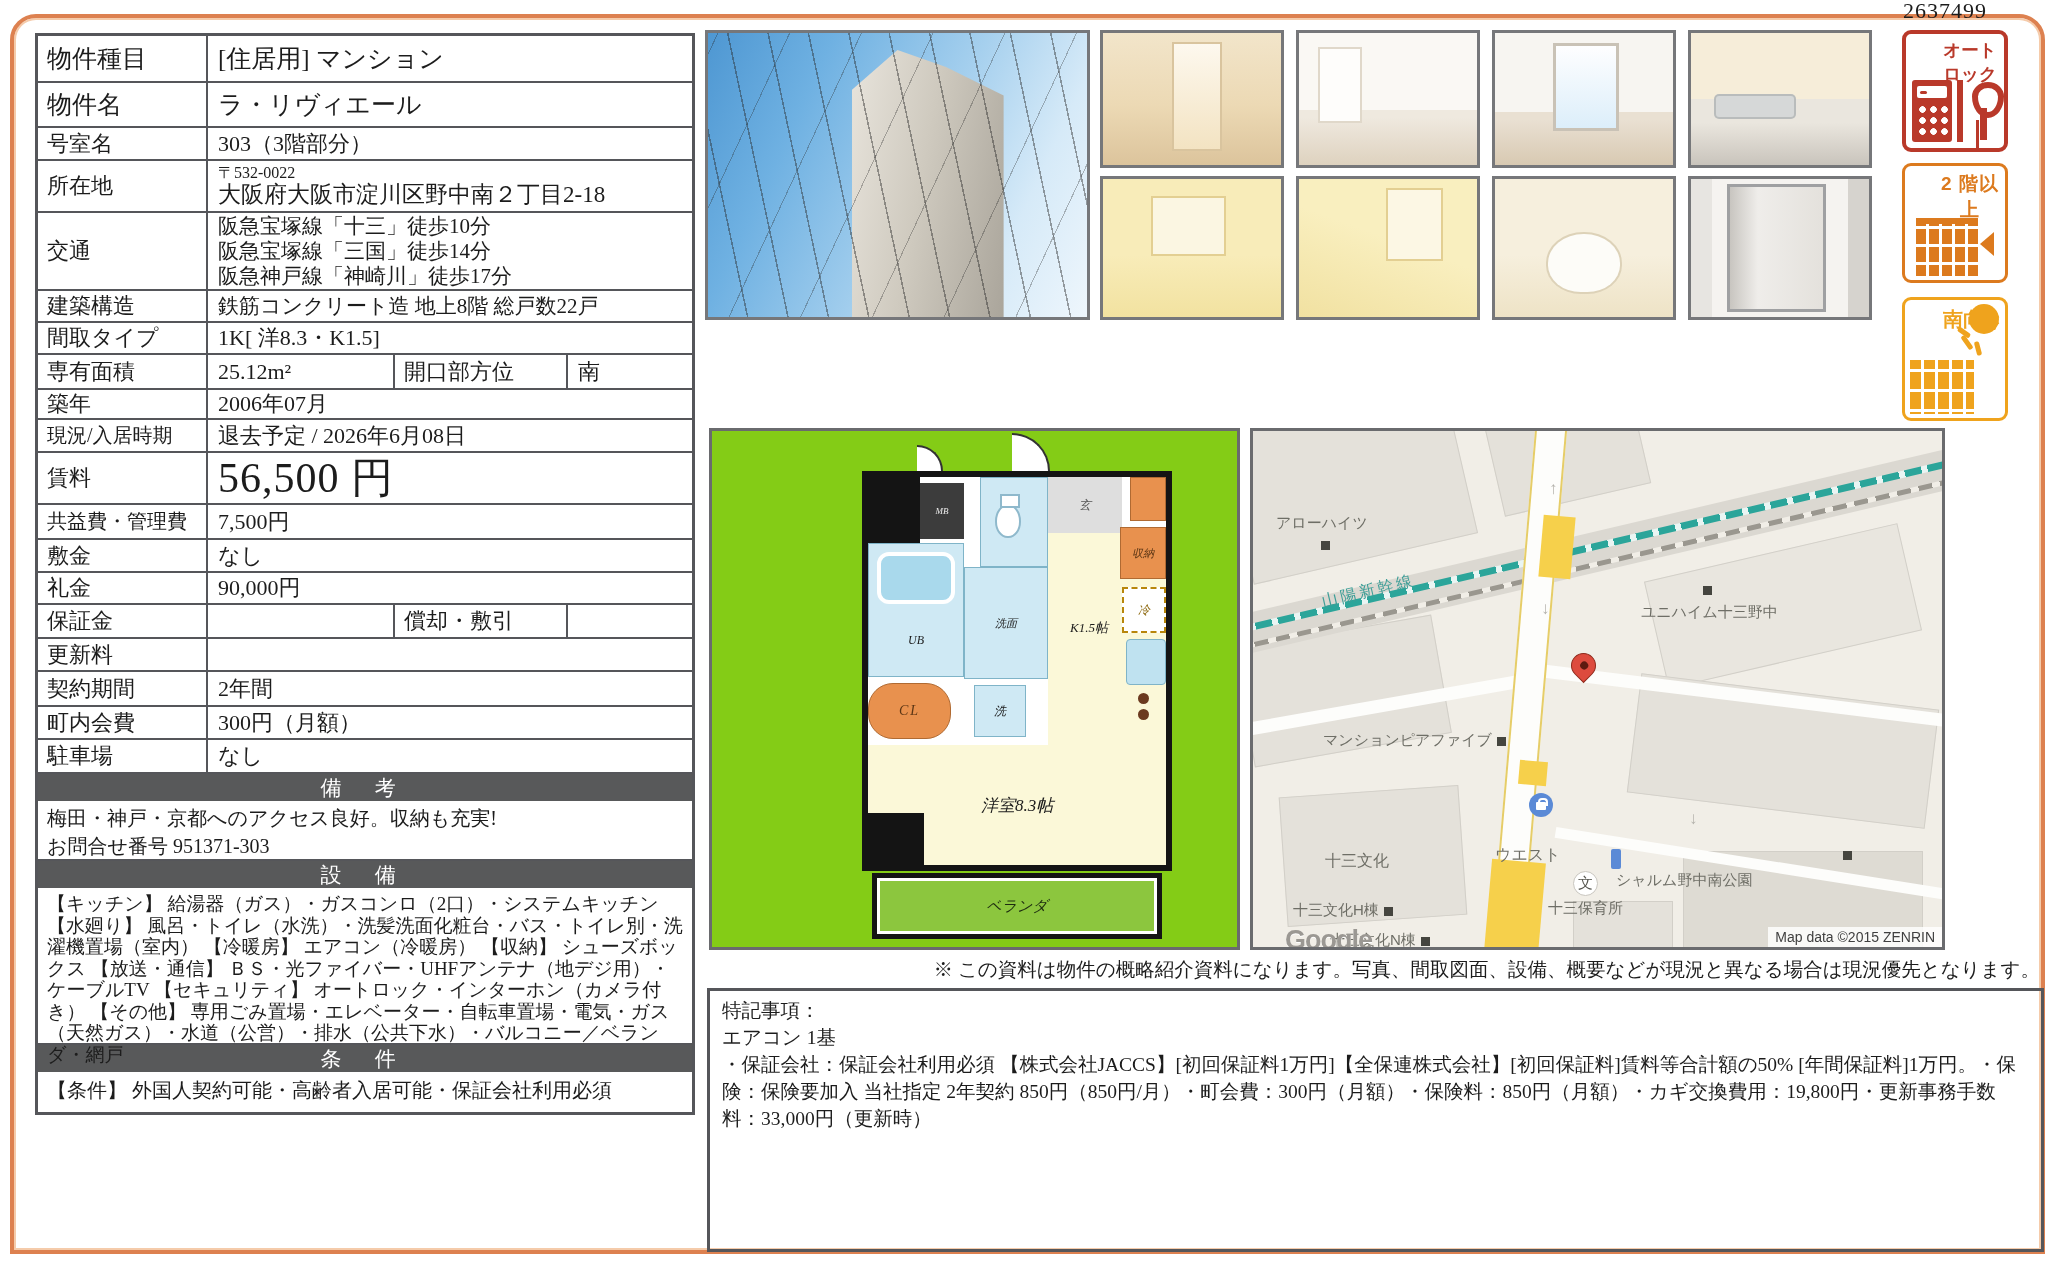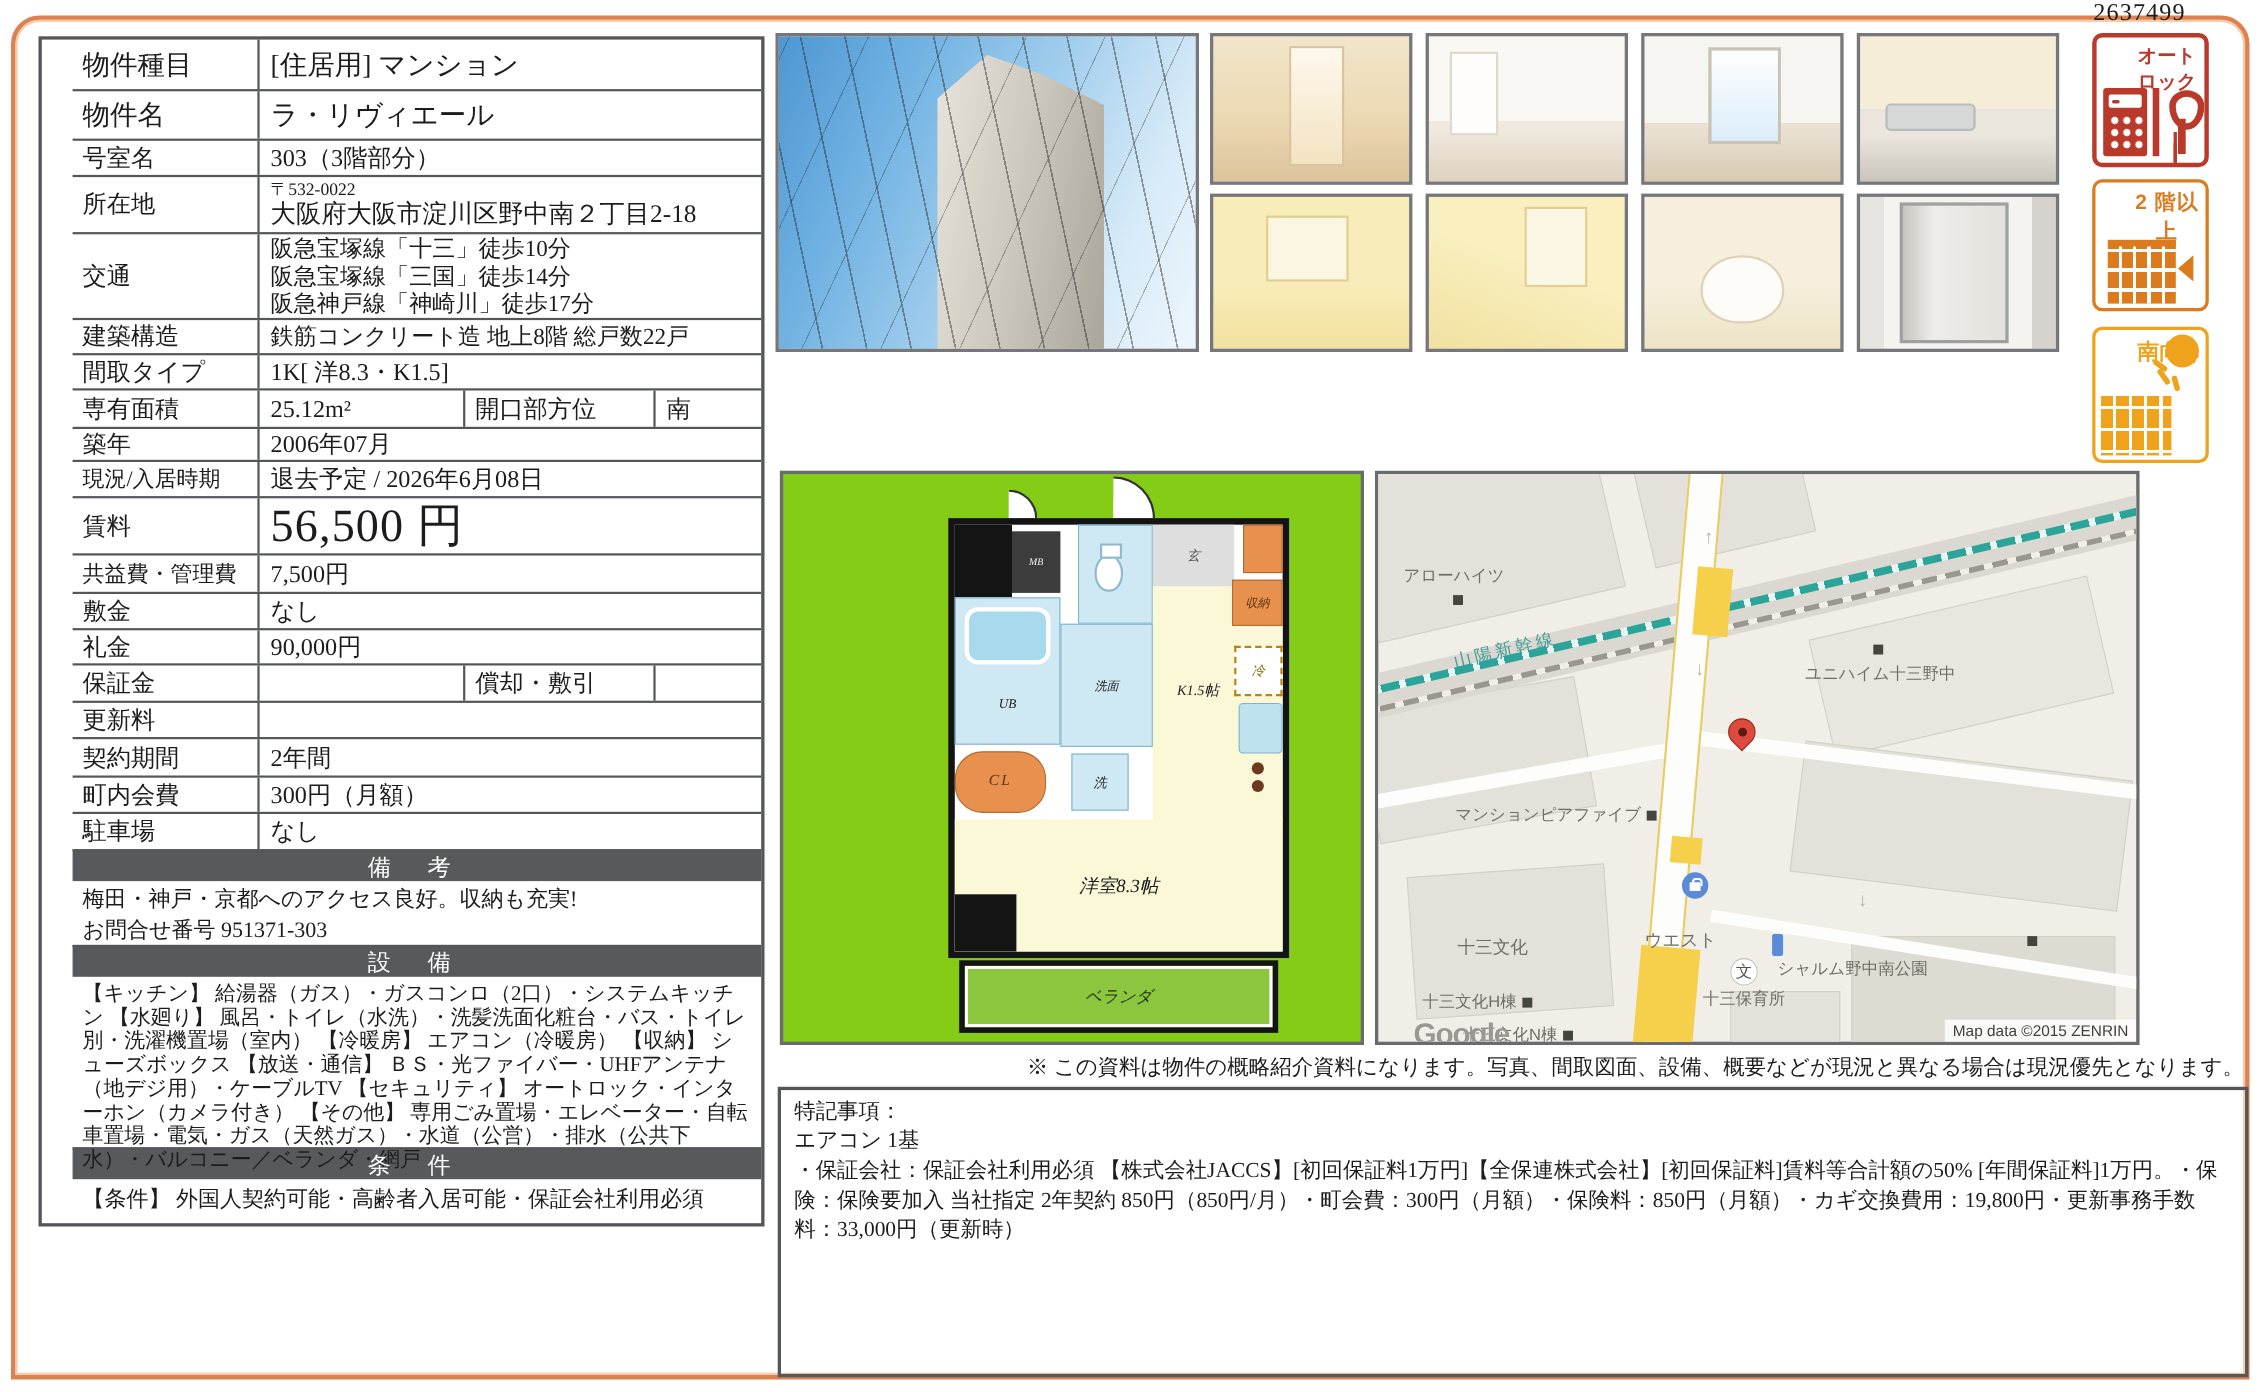--- a/index.html
+++ b/index.html
@@ -7,21 +7,21 @@
   body { font-family:"Liberation Serif","DejaVu Serif",serif; color:#1c1c1c; }
   .sheet { position:relative; width:2056px; height:1265px; background:#fff; overflow:hidden; }
 
   
   .frame { position:absolute; left:10px; top:14px; width:2035px; height:1240px;
            border:4px solid #dd8150; border-radius:26px 26px 0 0;
            box-shadow: inset 0 0 0 2px #f5cbaa; }
   .doc-number { position:absolute; left:1903px; top:-2px; font-size:22px; letter-spacing:1px; }
 
   
-  .ptable { position:absolute; left:35px; top:33px; width:660px; border:3px solid #55565a; background:#fff;padding-left:28px; }
+  .ptable { position:absolute; left:35px; top:33px; width:660px; border:3px solid #55565a; background:#fff; }
   .row { display:flex; border-top:2px solid #55565a; }
   .row:first-child { border-top:none; }
   .lbl { width:170px; flex:0 0 170px; border-right:2px solid #55565a; display:flex; align-items:center;
          padding-left:9px; font-size:22px; }
   .val { flex:1; display:flex; align-items:center; padding-left:10px; font-size:22px; }
   .lbl2 { width:175px; flex:0 0 175px; border-left:2px solid #55565a; border-right:2px solid #55565a;
           display:flex; align-items:center; padding-left:9px; font-size:22px; }
   .val2 { width:123px; flex:0 0 123px; display:flex; align-items:center; padding-left:10px; font-size:22px; }
   .big { font-size:25px; }
   .addr { flex-direction:column; align-items:flex-start; justify-content:center; line-height:1.15; }
@@ -311,21 +311,21 @@
     <div class="arc" style="left:300px; top:2px;  width:38px; height:38px; border-radius:0 100% 0 0;"></div>
     <div class="plan">
       <div class="blk" style="left:0; top:0; width:52px; height:66px;"></div>
       <div class="pr dark" style="left:52px;  top:6px;   width:44px;  height:56px;">MB</div>
       <div class="pr blue" style="left:112px; top:0;     width:68px;  height:90px;">
           <div class="toiletshape"></div>
         </div>
       <div class="pr yellow" style="left:180px; top:56px;  width:118px; height:214px;"></div>
       <div class="pr" style="left:180px; top:0; width:74px; height:56px; background:#dedede; color:#555;">玄</div>
       <div class="pr orange" style="left:262px; top:0;     width:36px;  height:44px;"></div>
-      <div class="pr orange" style="left:252px; top:50px;  width:46px;  height:42px; font-size:11px;">収納</div>
+      <div class="pr orange" style="left:252px; top:50px;  width:46px;  height:52px; font-size:11px;">収納</div>
       <div class="pr fridge" style="left:254px; top:110px; width:44px;  height:46px; font-size:12px;">冷</div>
       <div class="sink" style="left:258px; top:162px; width:40px; height:46px;"></div>
       <div class="dot" style="left:270px; top:216px;"></div>
       <div class="dot" style="left:270px; top:232px;"></div>
       <div class="pr" style="left:186px; top:140px; width:70px; height:22px; font-size:13px;">K1.5帖</div>
       <div class="pr blue" style="left:0;     top:66px;  width:96px;  height:134px;">
           <div class="tub"></div>
           <span style="margin-top:60px">UB</span>
         </div>
       <div class="pr blue" style="left:96px;  top:90px;  width:84px;  height:112px; font-size:11px;">洗面</div>

